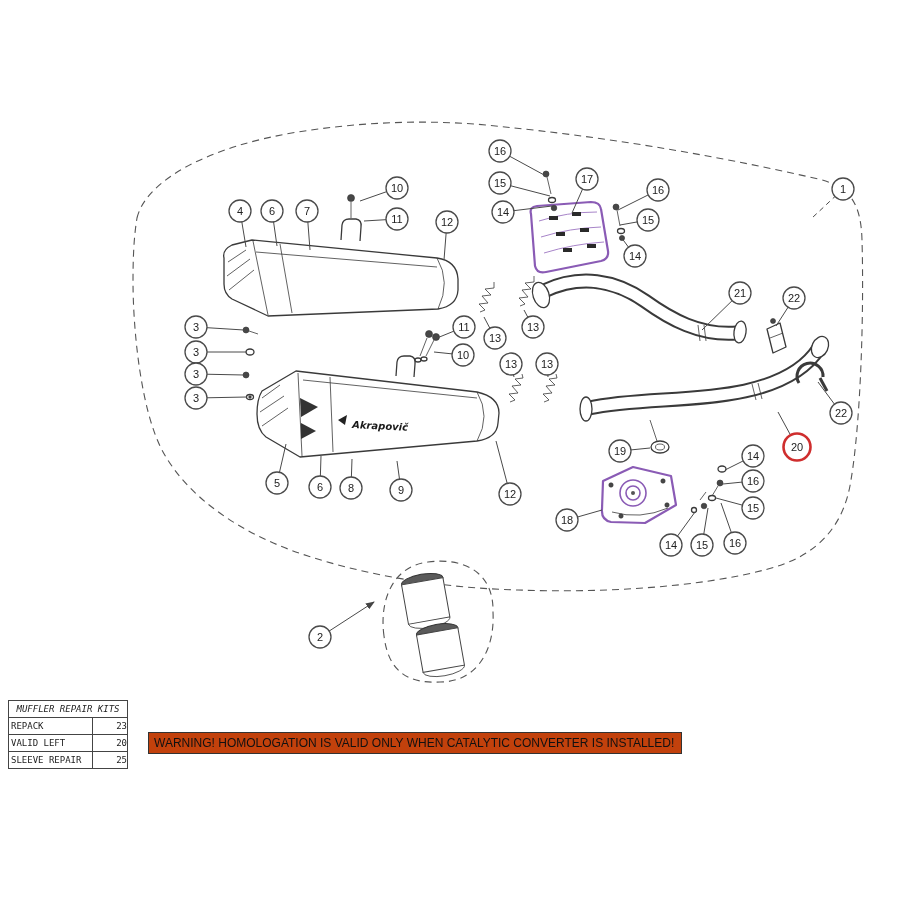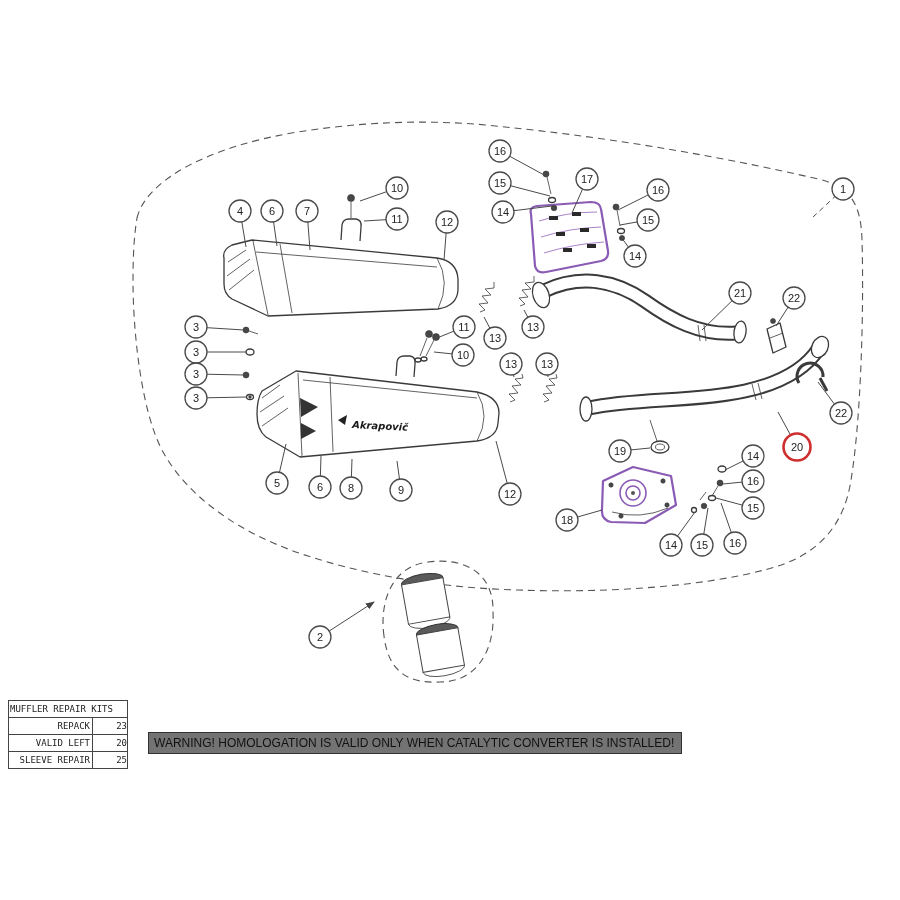--- a/index.html
+++ b/index.html
@@ -18,27 +18,27 @@
   .hw{fill:#474747;stroke:#333;stroke-width:0.6;}
   .purple{stroke:var(--accent,#8a5bb5);fill:#fff;stroke-width:2.2;stroke-linejoin:round;}
   .purplethin{stroke:var(--accent,#8a5bb5);stroke-width:1;fill:none;opacity:.75;}
   .dashedline{stroke:#555;stroke-width:1.1;fill:none;stroke-dasharray:7 5;}
   .pipe-outer{stroke:#3a3a3a;stroke-width:15;fill:none;stroke-linecap:round;}
   .pipe-inner{stroke:#fff;stroke-width:11;fill:none;stroke-linecap:round;}
   .logo{font:italic bold 10px "DejaVu Sans",sans-serif;fill:#1a1a1a;}
 
   .kits-table{position:absolute;left:8px;top:700px;width:118px;border:1px solid #444;
               font:9px "DejaVu Sans Mono",monospace;color:#222;background:#fff;}
-  .kits-header{border-bottom:1px solid #444;text-align:left;padding:3px 1px;}
+  .kits-header{border-bottom:1px solid #444;text-align:center;padding:3px 1px;font-style:italic;}
   .kits-row{display:flex;border-bottom:1px solid #444;}
   .kits-row:last-child{border-bottom:none;}
-  .kits-label{flex:1;text-align:right;padding:3px 2px;border-right:1px solid #444;white-space:nowrap;}
+  .kits-label{flex:1;text-align:left;padding:3px 2px;border-right:1px solid #444;white-space:nowrap;}
   .kits-value{width:34px;text-align:right;padding:3px 0;}
 
-  .warning{position:absolute;left:148px;top:732px;border:1px solid #333;background:#737373;
+  .warning{position:absolute;left:148px;top:732px;border:1px solid #333;background:#c2410c;
            padding:3px 7px 3px 5px;font:12px "Liberation Sans",sans-serif;color:#111;white-space:nowrap;}
 </style>
 </head>
 <body>
 
 <div class="stage">
 
   <svg id="diagram" width="900" height="900" viewBox="0 0 900 900">
     <defs>
       <marker id="arrow" markerWidth="9" markerHeight="7" refX="8" refY="3.5" orient="auto">

